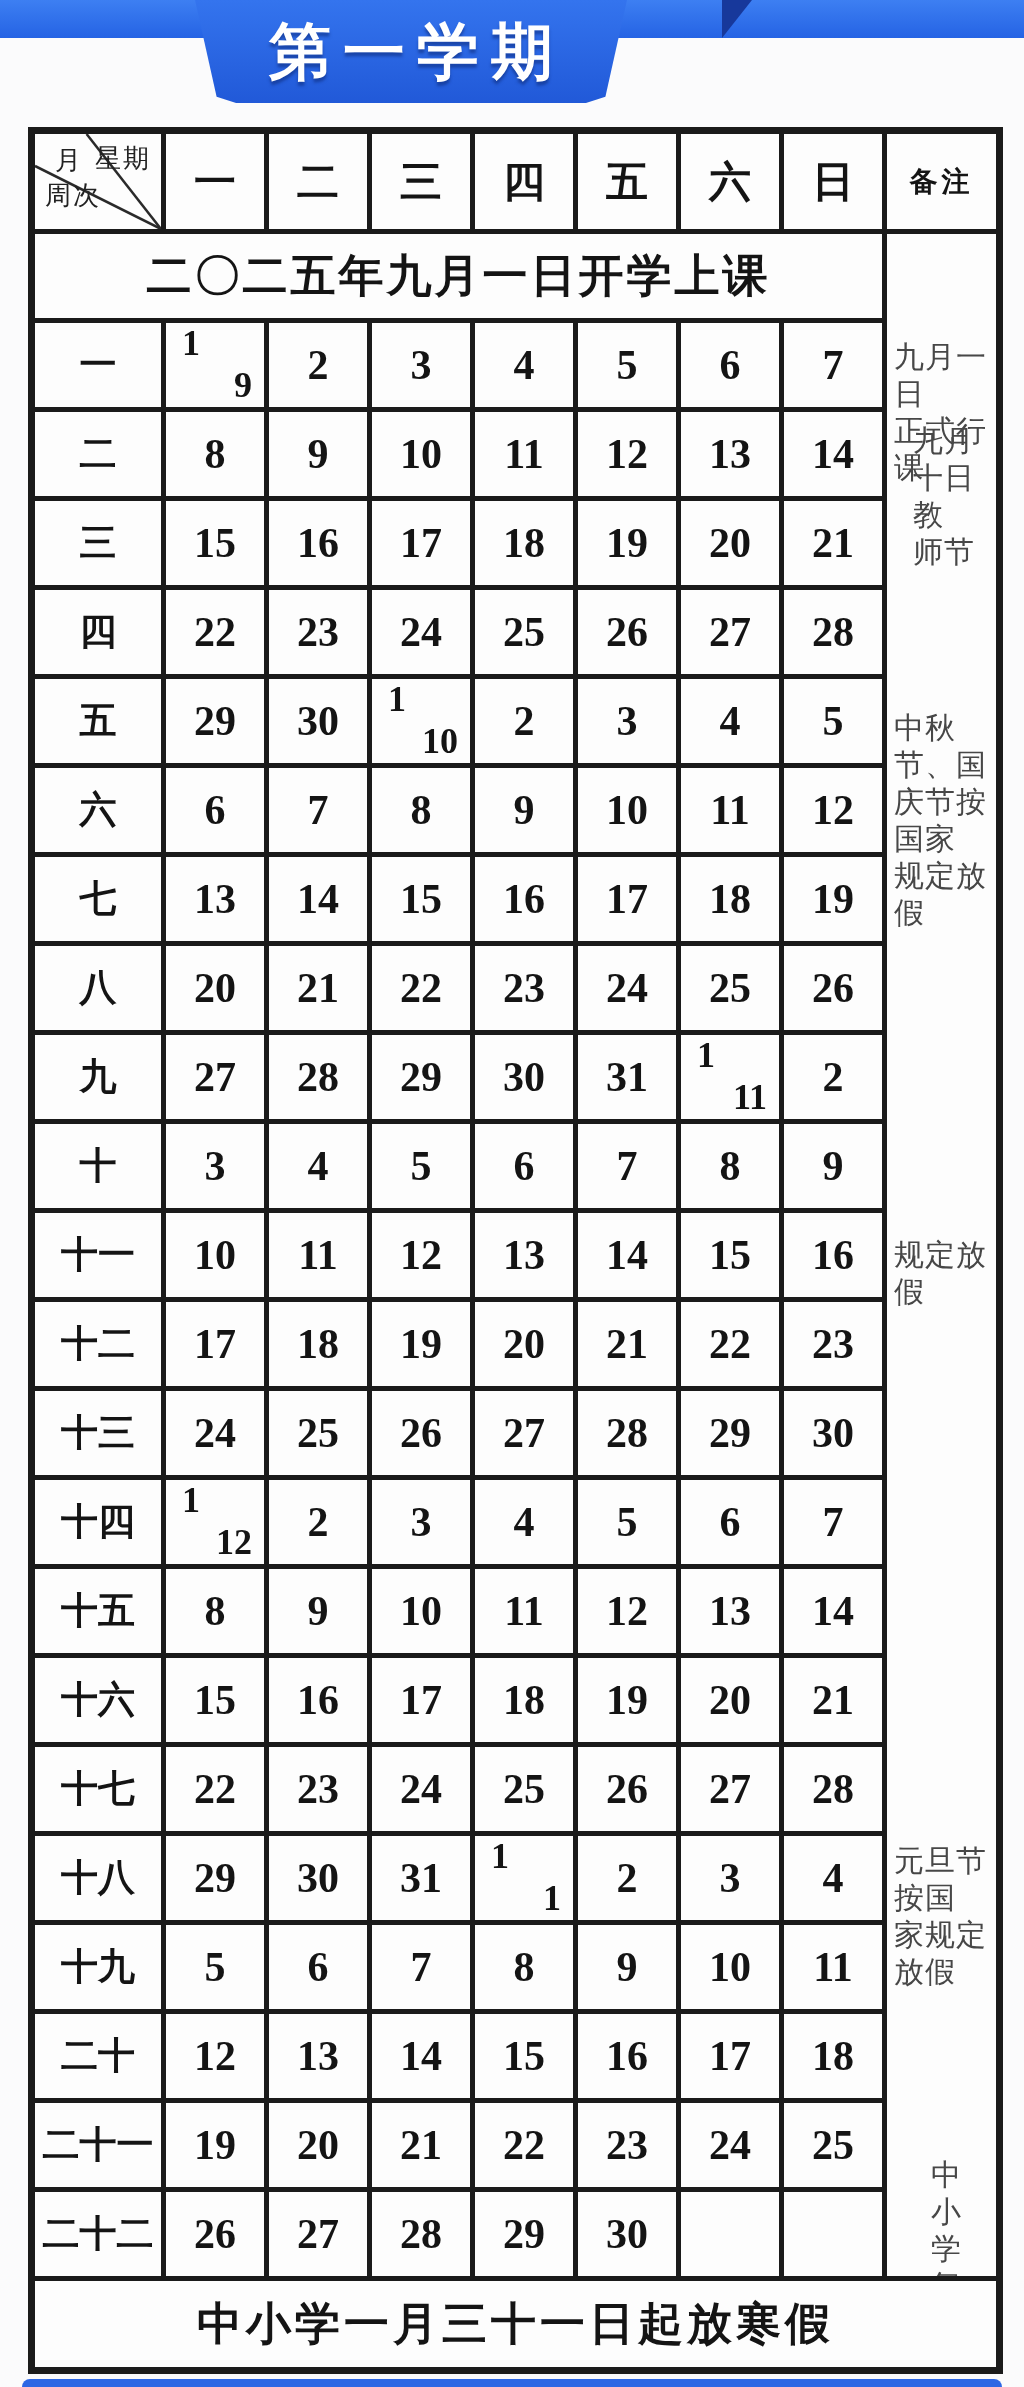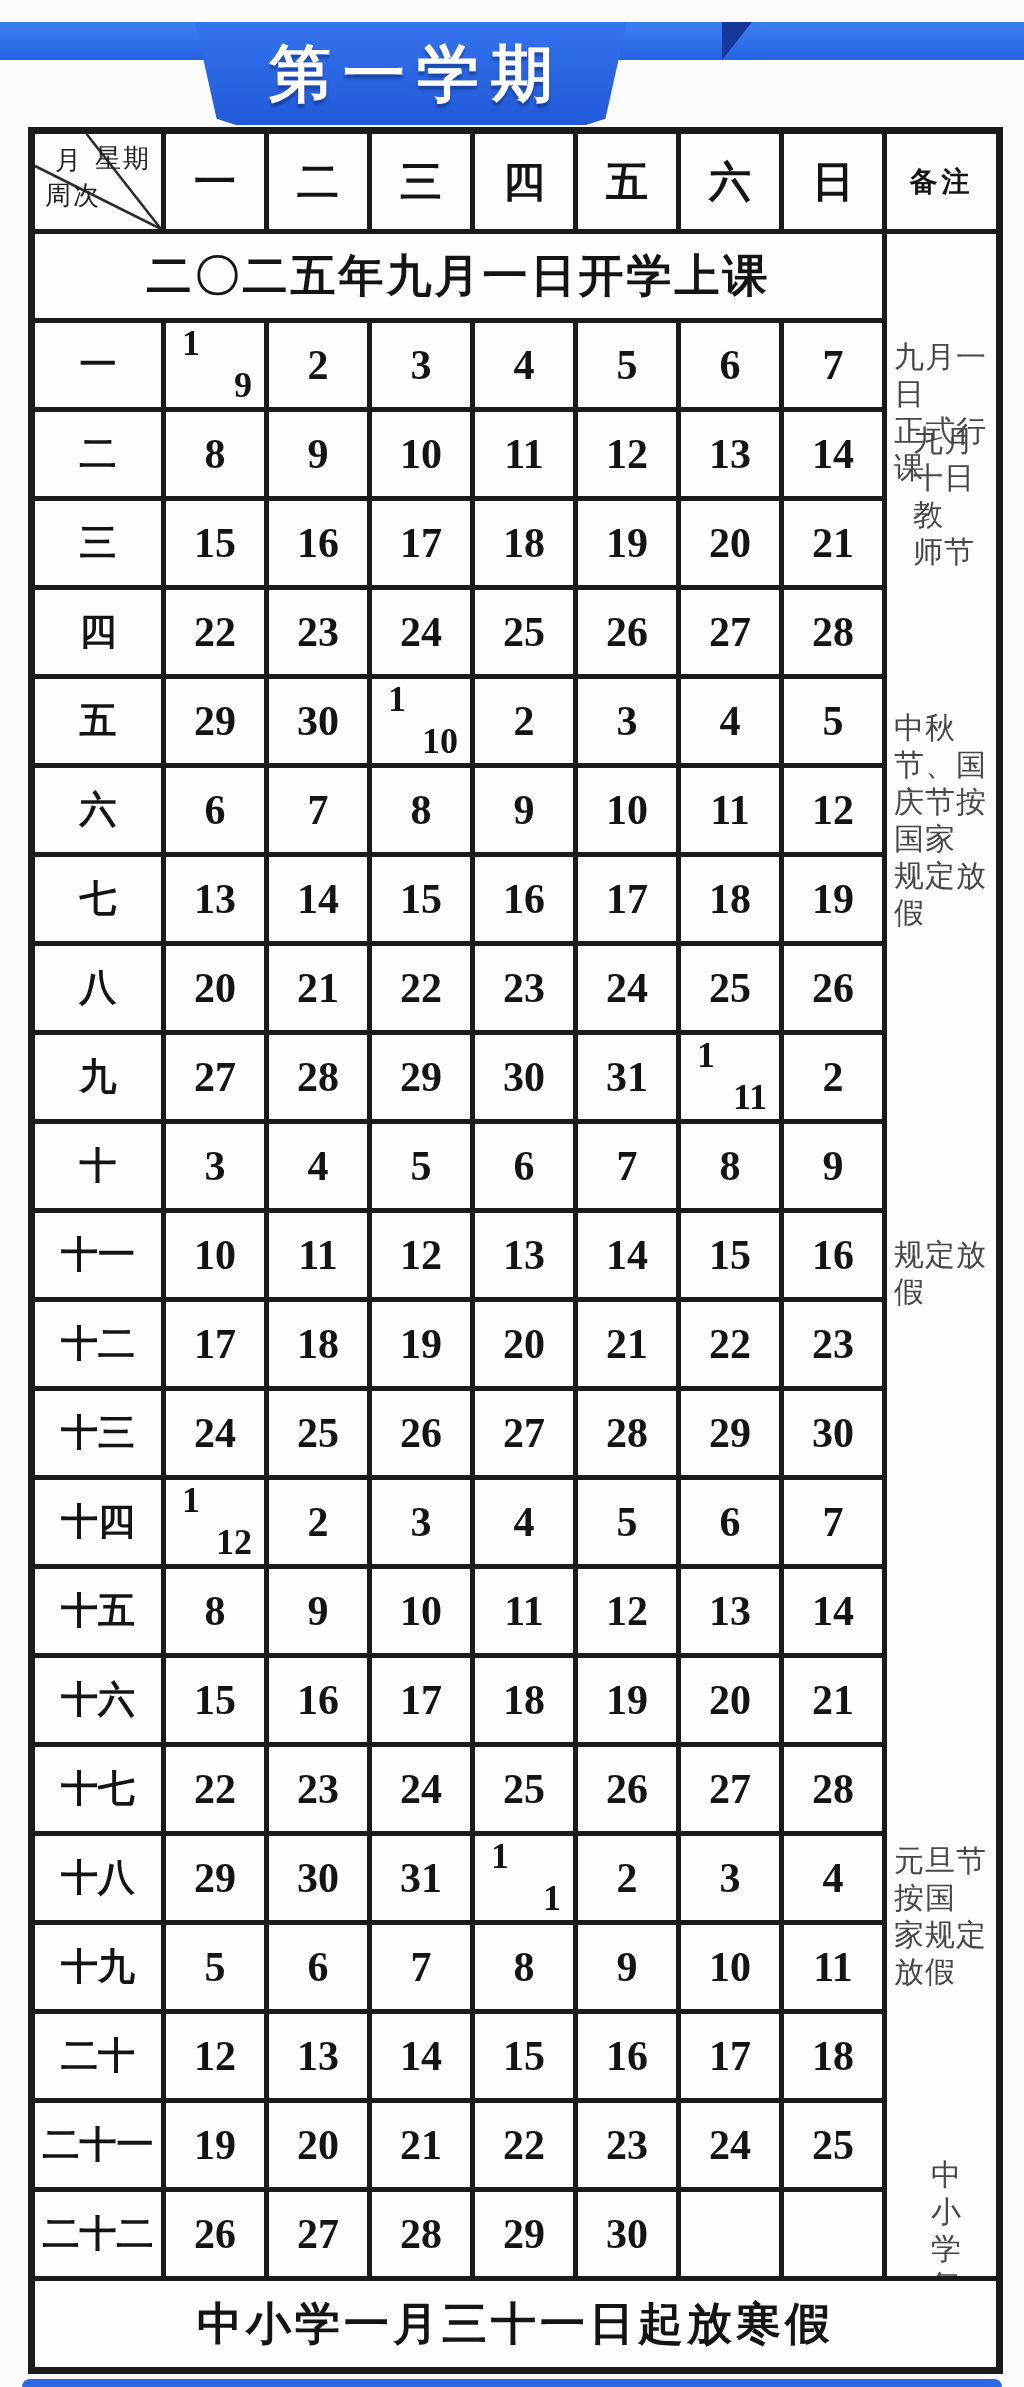--- a/index.html
+++ b/index.html
@@ -3,21 +3,21 @@
 <meta charset="utf-8">
 <style>
   html,body{margin:0;padding:0;}
   body{
     width:1024px;height:2387px;position:relative;overflow:hidden;
     background:#fbfbfc;
     font-family:"Liberation Serif","DejaVu Serif",serif;
     color:#141414;
   }
   
-  .banner{position:absolute;top:0;left:0;width:822px;height:120px;margin-top:22px;}
+  .banner{position:absolute;top:0;left:0;width:822px;height:120px;}
   .banner-strip{position:absolute;top:0;left:0;width:1024px;height:38px;
     background:linear-gradient(180deg,#3d7ff2 0%,#2563e4 100%);}
   .fold{position:absolute;top:0;width:30px;height:38px;background:#17389b;}
   .fold-left{left:272px;clip-path:polygon(0 0,100% 0,100% 100%);}
   .fold-right{left:722px;clip-path:polygon(0 0,100% 0,0 100%);}
   .ribbon{
     position:absolute;top:0;left:50%;transform:translateX(-50%);
     width:432px;height:103px;
     background:linear-gradient(180deg,#3474ee 0%,#2159d8 100%);
     clip-path:polygon(0 0,100% 0,95% 94%,90.5% 100%,9.5% 100%,5% 94%);

